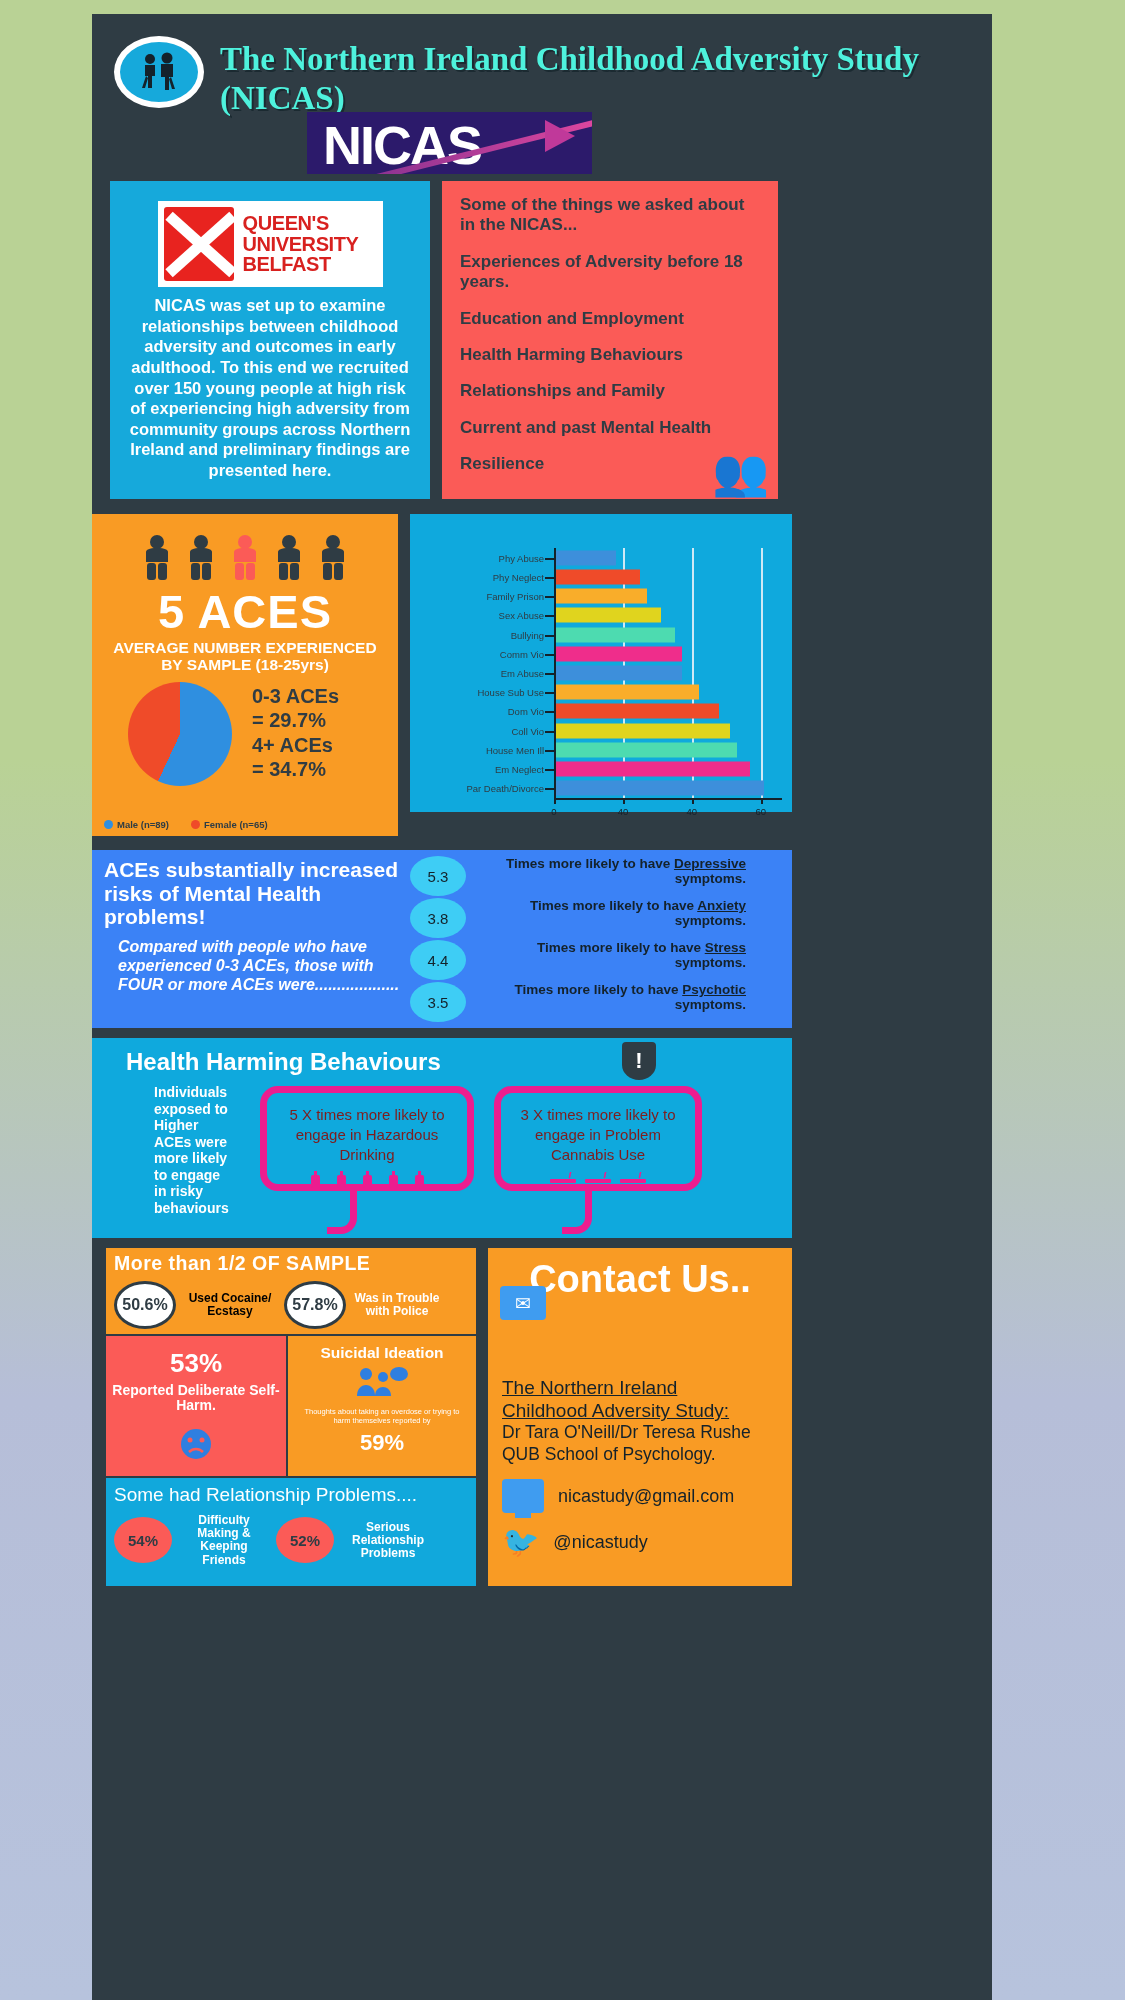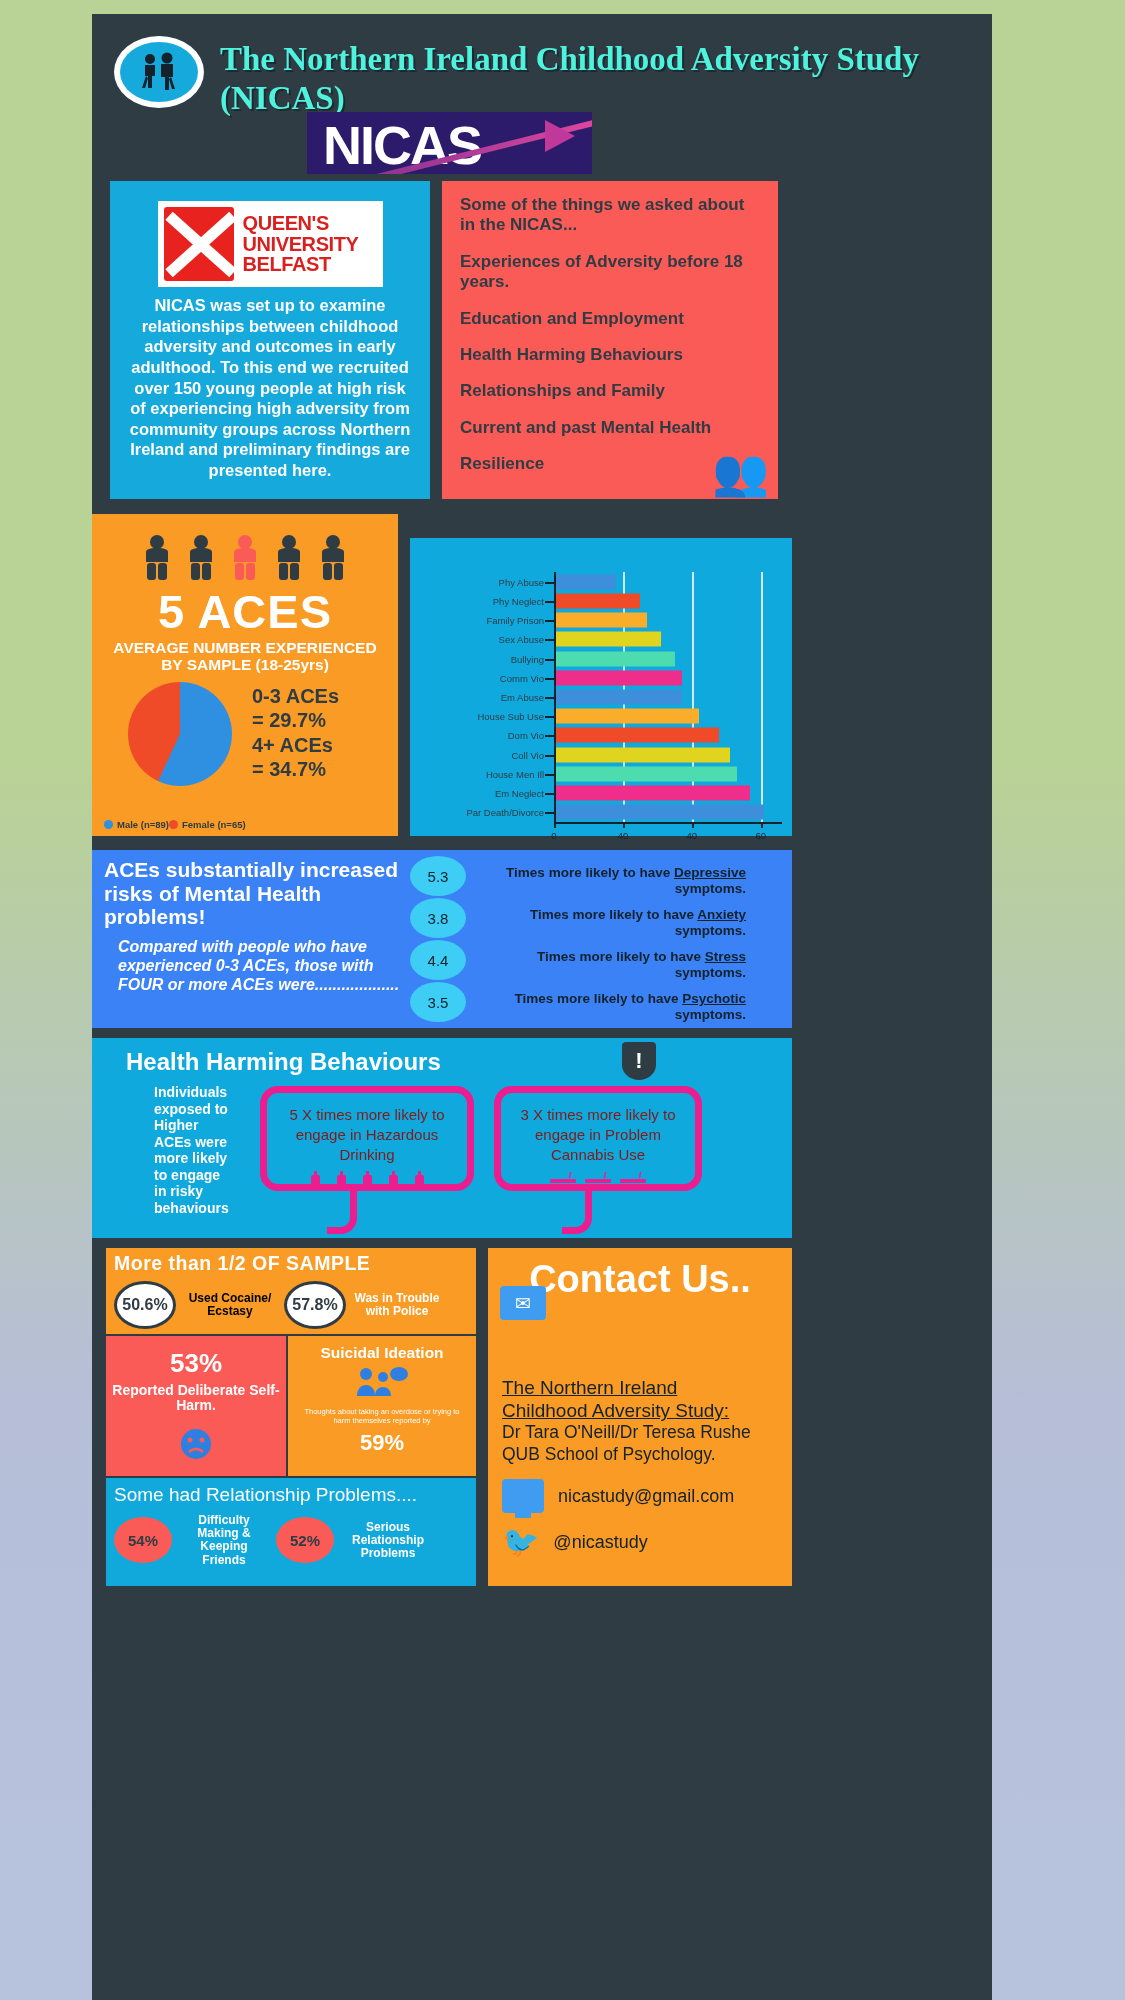--- a/index.html
+++ b/index.html
@@ -81,46 +81,46 @@
   .people-row { display:flex; justify-content:center; gap:12px; margin-top:8px;}
   .pfig { width:32px; }
   .aces-big { text-align:center; color:#fff; font-size:47px; font-weight:bold; letter-spacing:1px; margin-top:2px;}
   .aces-sub { text-align:center; color:#fff; font-size:15.5px; font-weight:bold; line-height:1.12; }
   .pie-wrap { position:relative; margin-top:8px; height:108px; }
   .pie {
     position:absolute; left:24px; top:0; width:104px; height:104px; border-radius:50%;
     background:conic-gradient(from 0deg, #2f8fe0 0deg 205deg, #ef4b29 205deg 360deg);
   }
   .pie-note { position:absolute; left:148px; top:2px; color:#2f3c44; font-size:20px; font-weight:bold; line-height:1.22;}
-  .legend { position:absolute; left:12px; bottom:6px; display:flex; align-items:center;}
+  .legend { position:absolute; left:12px; bottom:6px; display:flex; gap:22px; align-items:center;}
   .legend span { font-size:9.5px; color:#2f3c44; }
   .dot { display:inline-block; width:9px;height:9px;border-radius:50%; margin-right:4px; vertical-align:-1px;}
   
   .chart-box {
-    position:absolute; left:318px; top:524px; width:382px; height:298px;
+    position:absolute; left:318px; top:500px; width:382px; height:298px;
     background:#0fa9dd; padding:8px 6px 6px 6px;
   }
   .chart-inner { position:relative; width:100%; height:100%; }
   .cat-label {
     position:absolute; right:0; font-size:9.5px; color:#2f3c44; text-align:right;
     white-space:nowrap; transform:translateY(-50%);
   }
   .bar { position:absolute; height:15px; transform:translateY(-50%); }
   .axis-v { position:absolute; background:#14222b; width:2px; }
   .axis-h { position:absolute; background:#14222b; height:2px; }
   .gridline { position:absolute; width:2px; background:#cfe9f5; }
   .tick-label { position:absolute; font-size:9.5px; color:#14222b; transform:translateX(-50%); }
   
   .mh-box {
     position:absolute; left:0px; top:836px; width:700px; height:178px;
     background:#3b82f6; padding:8px 12px;
   }
   .mh-title { color:#ffffff; font-weight:bold; font-size:21px; line-height:1.12; width:300px; }
   .mh-sub { color:#ffffff; font-style:italic; font-weight:bold; font-size:16px; line-height:1.2; width:295px; margin-top:8px; margin-left:14px;}
-  .mh-stat { position:absolute; display:flex; align-items:flex-end; gap:10px; }
+  .mh-stat { position:absolute; display:flex; align-items:flex-start; gap:10px; }
   .mh-circle {
     width:56px;height:40px;border-radius:50%; background:#3ecdf5;
     display:flex;align-items:center;justify-content:center;
     color:#14222b; font-size:15px; font-weight:normal; flex:0 0 auto;
   }
   .mh-text { color:#14222b; font-weight:bold; font-size:13.5px; line-height:1.14; text-align:right; width:270px;}
   .u { text-decoration:underline; }
   
   .hh-box {
     position:absolute; left:0px; top:1024px; width:700px; height:200px;

